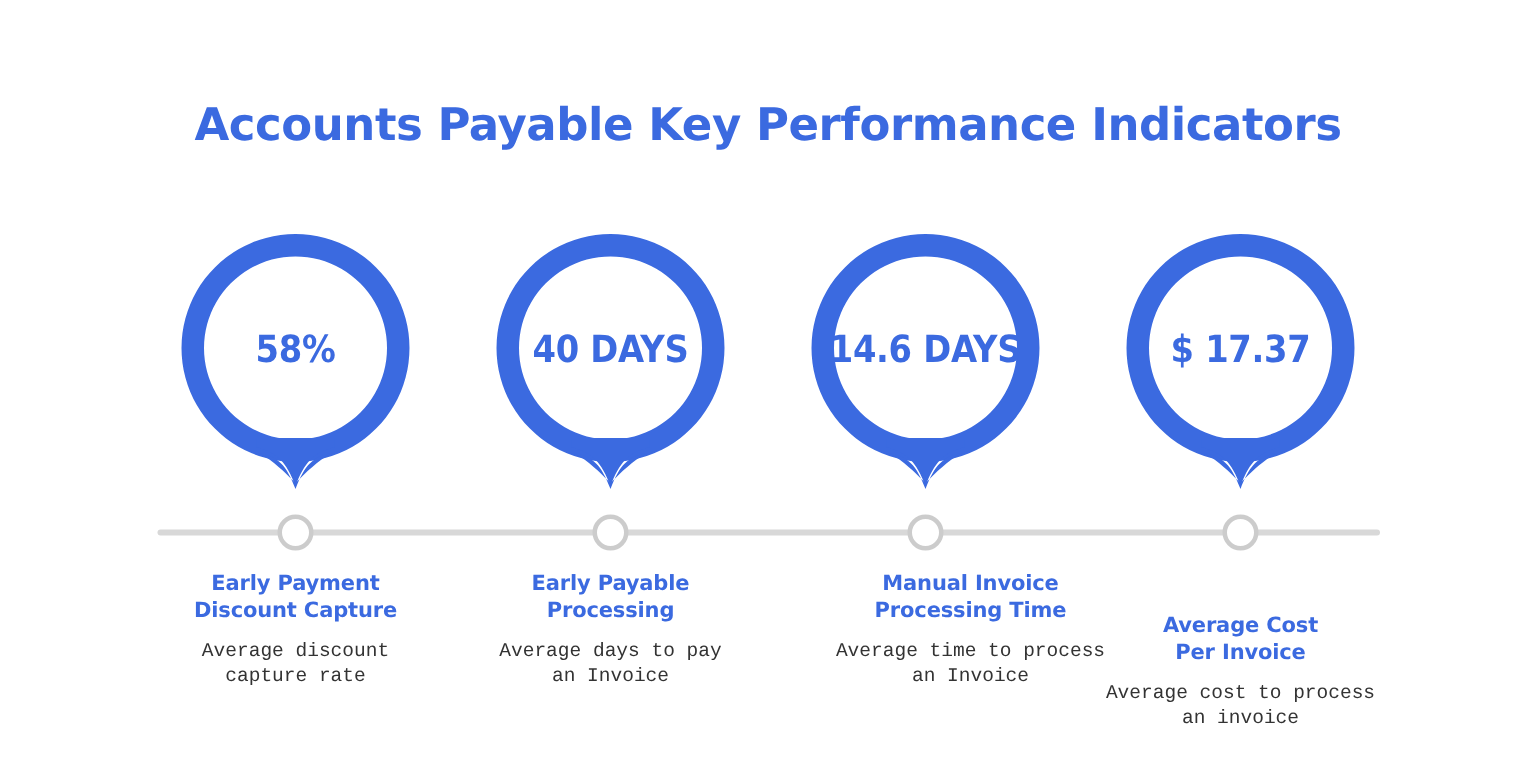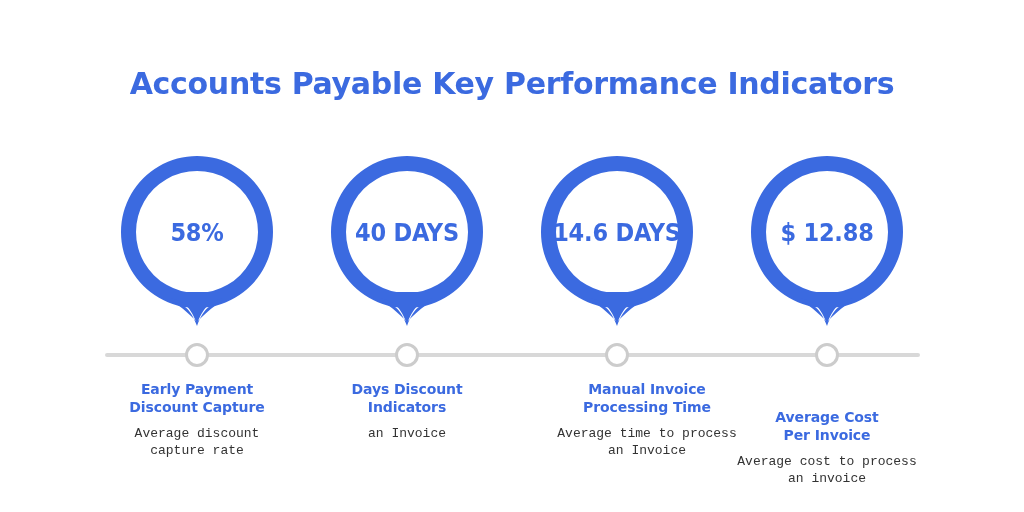--- a/index.html
+++ b/index.html
@@ -176,21 +176,21 @@
 
     <div class="pin" style="left:722px;">
       <svg class="pin-svg" viewBox="0 0 172 185">
         <path d="M86 6
                  A 76 76 0 1 1 85.99 6 Z
                  M86 21
                  A 61 61 0 1 0 86.01 21 Z" fill="#3b6ae0" fill-rule="evenodd"></path>
         <path d="M62 152 C 74 154, 80 160, 86 176 C 92 160, 98 154, 110 152 C 100 158, 94 164, 86 172 C 78 164, 72 158, 62 152 Z" fill="#3b6ae0"></path>
         <path d="M60 148 C 74 152, 80 158, 86 174 C 92 158, 98 152, 112 148 L 112 142 L 60 142 Z" fill="#3b6ae0"></path>
       </svg>
-      <div class="pin-value">$ 12.88</div>
+      <div class="pin-value">$ 17.37</div>
     </div>
 
   </div>
 
   <div class="timeline-line"></div>
   <div class="node" style="left:197px;"></div>
   <div class="node" style="left:407px;"></div>
   <div class="node" style="left:617px;"></div>
   <div class="node" style="left:827px;"></div>
 
@@ -202,24 +202,25 @@
         <div>Discount Capture</div>
       </div>
       <div class="caption-desc">
         <div>Average discount</div>
         <div>capture rate</div>
       </div>
     </div>
 
     <div class="caption" style="left:292px;">
       <div class="caption-title">
-        <div>Days Discount</div>
-        <div>Indicators</div>
-      </div>
-      <div class="caption-desc">
+        <div>Early Payable</div>
+        <div>Processing</div>
+      </div>
+      <div class="caption-desc">
+        <div>Average days to pay</div>
         <div>an Invoice</div>
       </div>
     </div>
 
     <div class="caption" style="left:532px;">
       <div class="caption-title">
         <div>Manual Invoice</div>
         <div>Processing Time</div>
       </div>
       <div class="caption-desc">

